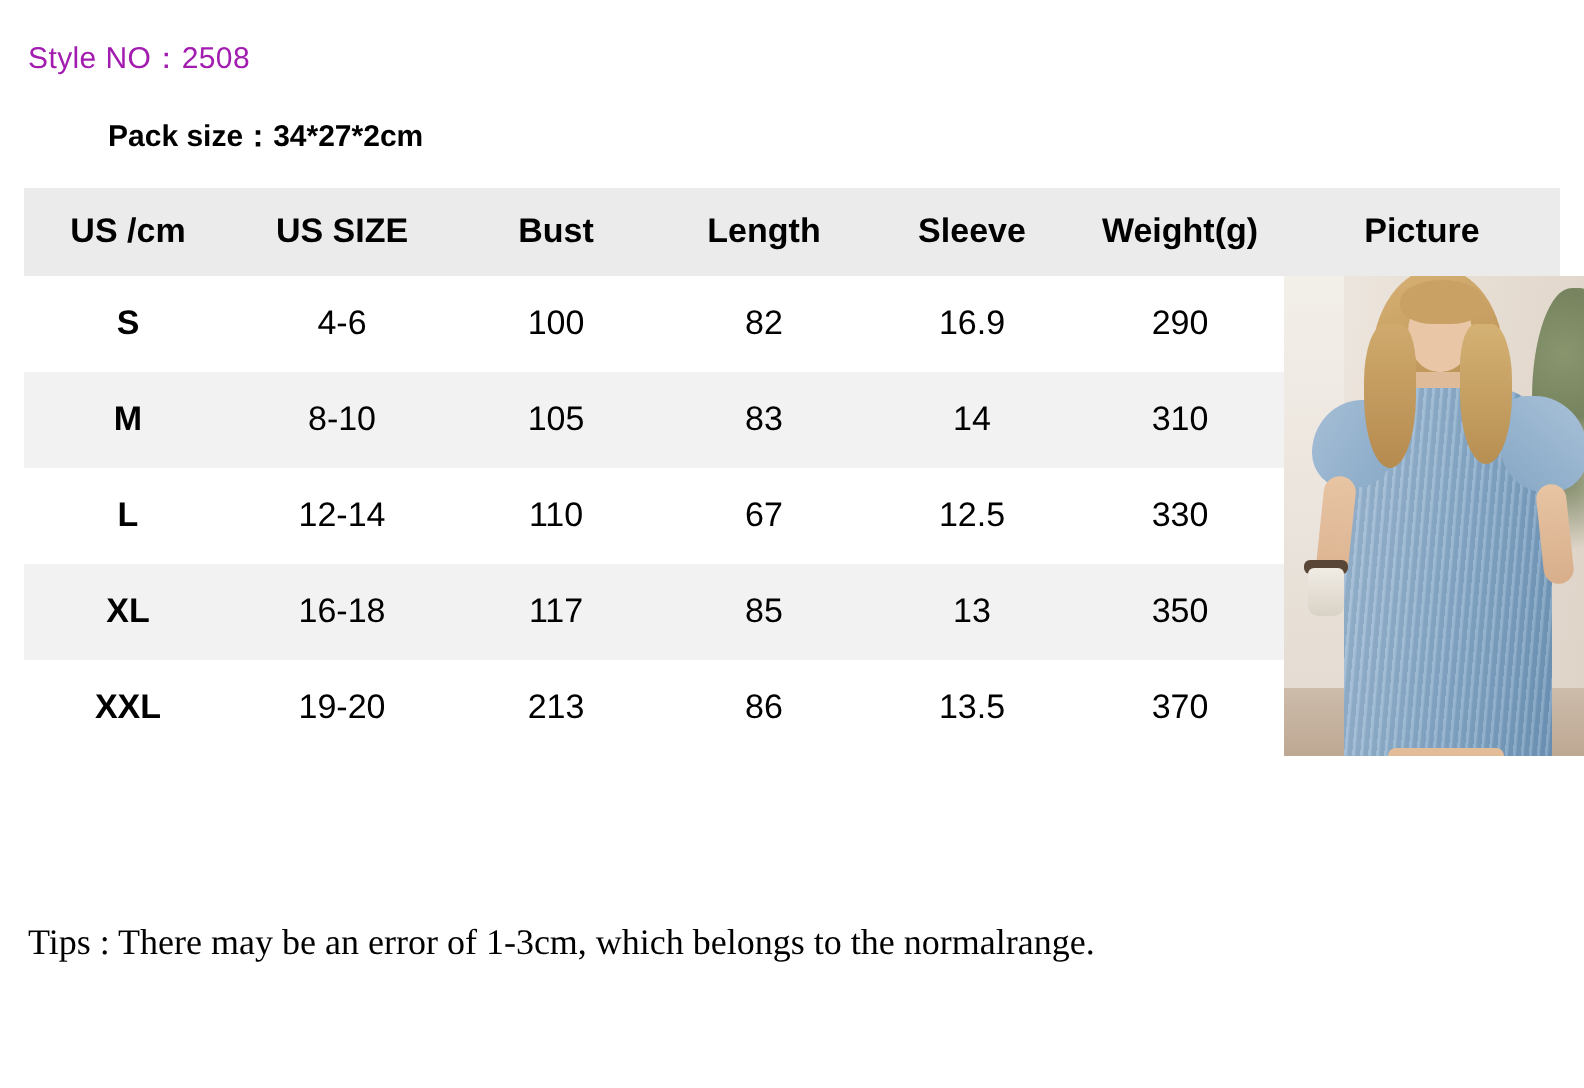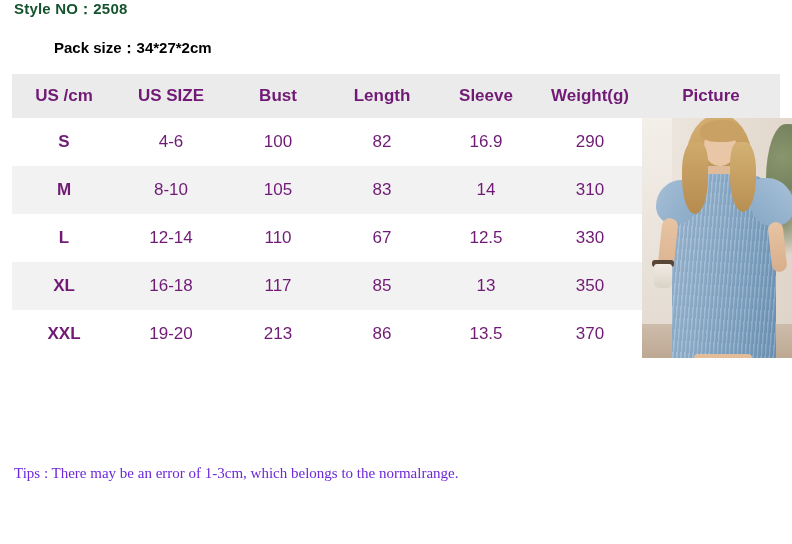--- a/index.html
+++ b/index.html
@@ -16,22 +16,23 @@
   .sheet {
     position: relative;
     width: 792px;
     height: 544px;
     box-sizing: border-box;
     padding: 0 12px;
   }
 
   .style-line {
     font-size: 15px;
-    font-weight: bold;
-    color: #14532d;
+    font-weight: normal;
+    color: #a21caf;
+    padding-top: 20px;
     padding-left: 2px;
     letter-spacing: 0.2px;
   }
 
   .meta-row {
     display: flex;
     align-items: baseline;
     padding-top: 20px;
     padding-left: 2px;
     font-size: 15px;
@@ -51,21 +52,21 @@
     border-collapse: collapse;
     margin-top: 16px;
     table-layout: fixed;
   }
   table.size-table th,
   table.size-table td {
     border: none;
     text-align: center;
     vertical-align: middle;
     font-size: 17px;
-    color: #701a75;
+    color: #000000;
   }
   thead tr {
     background: #ebebeb;
   }
   thead th {
     height: 42px;
     font-weight: bold;
     font-size: 16px;
   }
   th.weight-col {
@@ -285,22 +286,22 @@
     width: 58px;
     height: 8px;
     background: #e3bd9a;
     border-radius: 4px;
   }
 
   .tips {
     position: absolute;
     left: 14px;
     bottom: 62px;
-    font-size: 15px;
-    color: #6d28d9;
+    font-size: 18px;
+    color: #000000;
     font-family: "Liberation Serif", serif;
   }
 </style>
 </head>
 <body>
 
 <div class="sheet">
 
   <div class="style-line">
     <span>Style NO：</span><span>2508</span>

